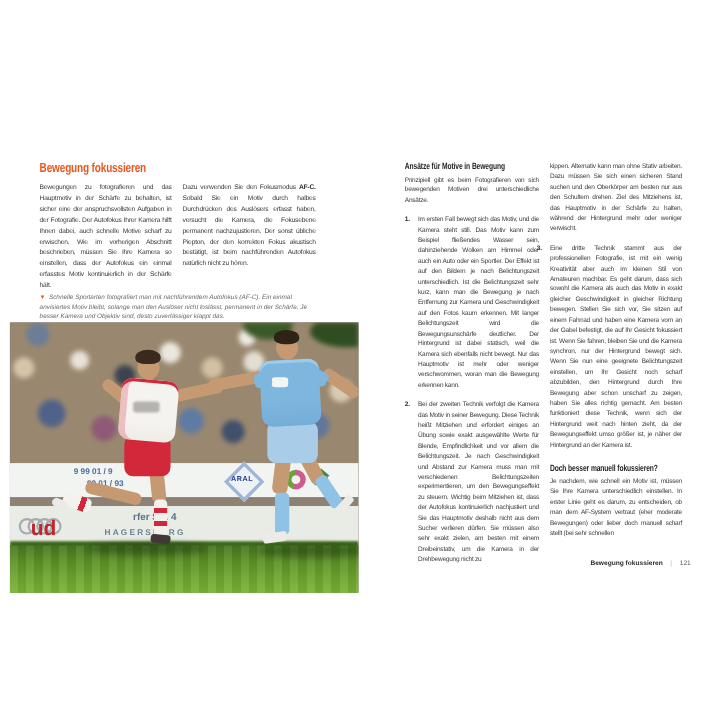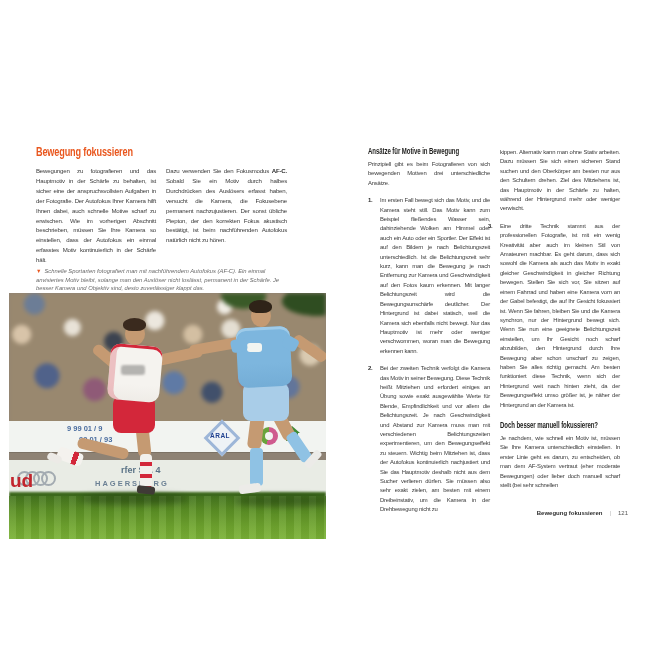--- a/index.html
+++ b/index.html
@@ -72,21 +72,21 @@
   .skin{background:#c59a72;border-radius:5px;}
   .limb{position:absolute;}
   .diamond{position:absolute;width:20px;height:20px;border:3px solid #9db6d8;transform:rotate(45deg);background:#eef2f6;}
   .aral-t{position:absolute;color:#1e3f8f;font-weight:bold;font-size:6.5px;letter-spacing:0.5px;filter:blur(0.4px);}
   .ring{position:absolute;width:11px;height:11px;border:2px solid #a3abb1;border-radius:50%;background:transparent;}
   .donut{position:absolute;width:18px;height:18px;border-radius:50%;
          background:conic-gradient(#cf5b8e 0 55%, #6aa33c 55% 100%);}
   .donut-hole{position:absolute;left:5px;top:5px;width:8px;height:8px;border-radius:50%;background:#f2f4f1;}
   .house-roof{position:absolute;width:0;height:0;border-left:8px solid transparent;border-right:8px solid transparent;border-bottom:7px solid #3e8a33;}
   .house-body{position:absolute;width:12px;height:8px;background:#3e8a33;}
-  .redtxt{position:absolute;color:#c2242c;font-weight:bold;font-size:19px;filter:blur(0.5px);}
+  .redtxt{position:absolute;color:#c2242c;font-weight:bold;font-size:19px;filter:blur(0.5px);padding-left:18px;}
 </style>
 </head>
 <body>
 
 <div id="canvas">
 
   <div class="abs" style="left:36px;top:145px;">
     <div class="h-orange">Bewegung fokussieren</div>
   </div>
 

